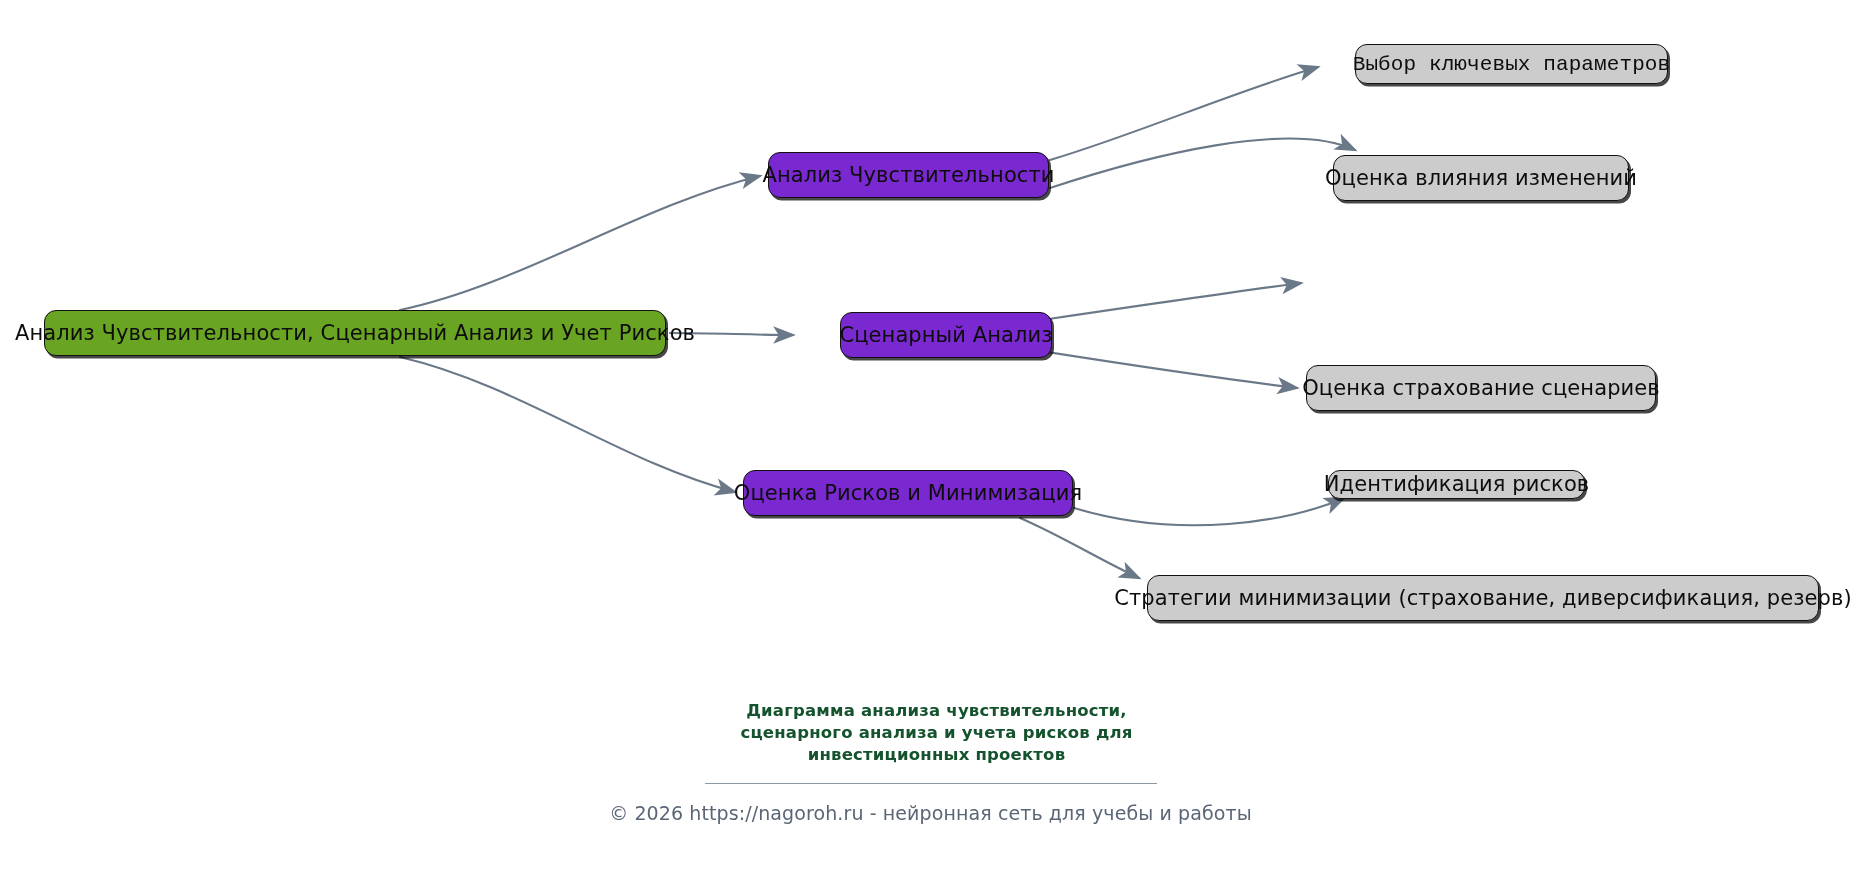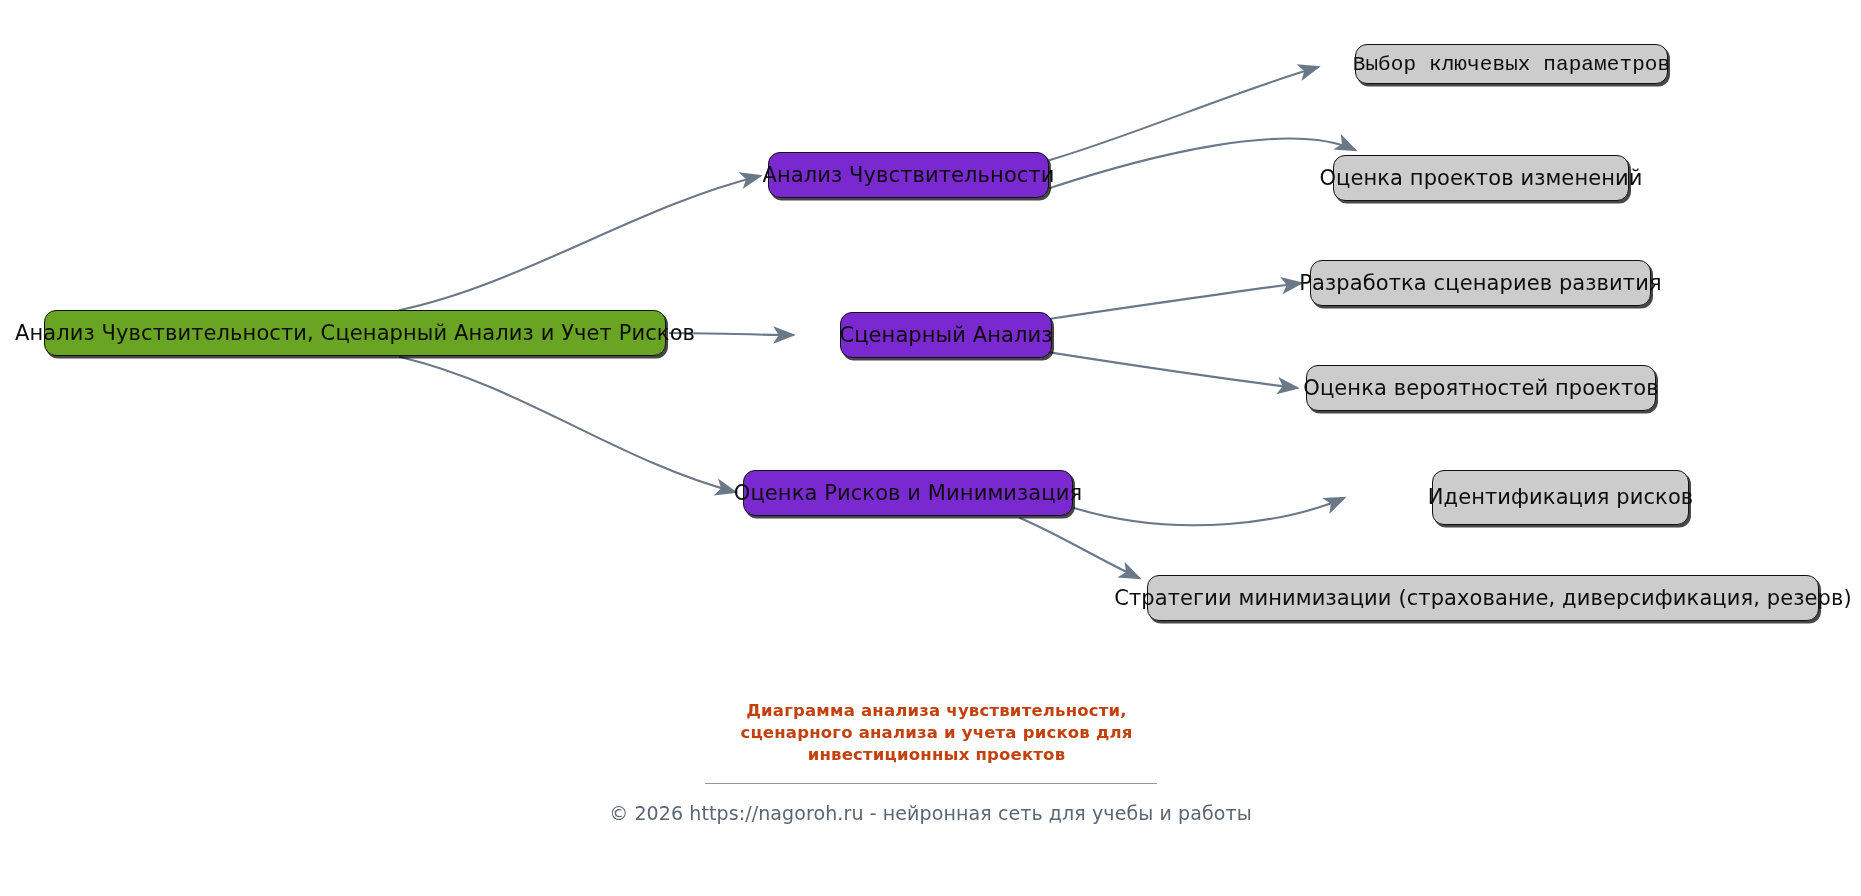--- a/index.html
+++ b/index.html
@@ -58,35 +58,35 @@
 
   
   #node-root            { left: 44px;   top: 310px; width: 622px; height: 46px; }
   #node-sensitivity     { left: 768px;  top: 152px; width: 281px; height: 46px; }
   #node-scenario        { left: 802px;  top: 312px; width: 212px; height: 46px; margin-left: 38px; }
   #node-risk            { left: 743px;  top: 470px; width: 330px; height: 46px; }
   #node-key-params      { left: 1355px; top: 44px;  width: 313px; height: 40px; font-family: Liberation Mono, monospace; }
   #node-impact          { left: 1333px; top: 155px; width: 296px; height: 46px; }
   #node-dev-scenarios   { left: 1310px; top: 260px; width: 341px; height: 46px; }
   #node-probabilities   { left: 1306px; top: 365px; width: 350px; height: 46px; }
-  #node-identification  { left: 1432px; top: 470px; width: 257px; height: 55px; }
+  #node-identification  { left: 1328px; top: 470px; width: 257px; height: 29px; }
   #node-mitigation      { left: 1147px; top: 575px; width: 672px; height: 46px; }
 
   
   #footer {
     position: absolute;
     left: 0;
     top: 700px;
     width: 1861px;
     text-align: center;
   }
   #footer-title {
     font-size: 16.5px;
     font-weight: bold;
-    color: #c2410c;
+    color: #14532d;
     line-height: 1.33;
     letter-spacing: 0.2px;
     padding-left: 12px;
   }
   #footer-title .line { display: block; }
   #footer-divider {
     width: 452px;
     height: 0;
     margin: 17px auto 0 auto;
     border-top: 1.5px solid #8d98a6;
@@ -139,29 +139,26 @@
 
   <div class="node branch" id="node-risk">
     <span class="node-label">Оценка Рисков и Минимизация</span>
   </div>
 
   <div class="node leaf" id="node-key-params">
     <span class="node-label">Выбор ключевых параметров</span>
   </div>
 
   <div class="node leaf" id="node-impact">
-    <span class="node-label">Оценка проектов изменений</span>
+    <span class="node-label">Оценка влияния изменений</span>
   </div>
 
-  <div class="node leaf" id="node-dev-scenarios">
-    <span class="node-label">Разработка сценариев развития</span>
-  </div>
 
   <div class="node leaf" id="node-probabilities">
-    <span class="node-label">Оценка вероятностей проектов</span>
+    <span class="node-label">Оценка страхование сценариев</span>
   </div>
 
   <div class="node leaf" id="node-identification">
     <span class="node-label">Идентификация рисков</span>
   </div>
 
   <div class="node leaf" id="node-mitigation">
     <span class="node-label">Стратегии минимизации (страхование, диверсификация, резерв)</span>
   </div>
 

